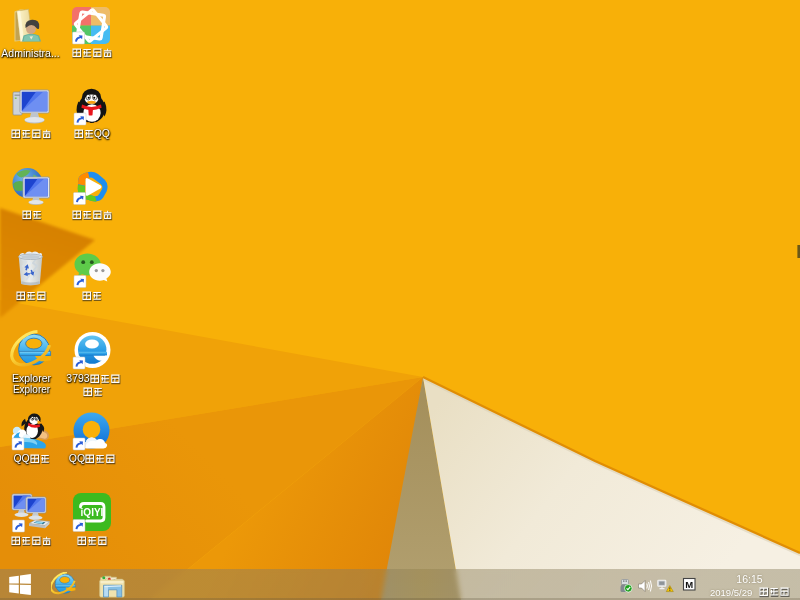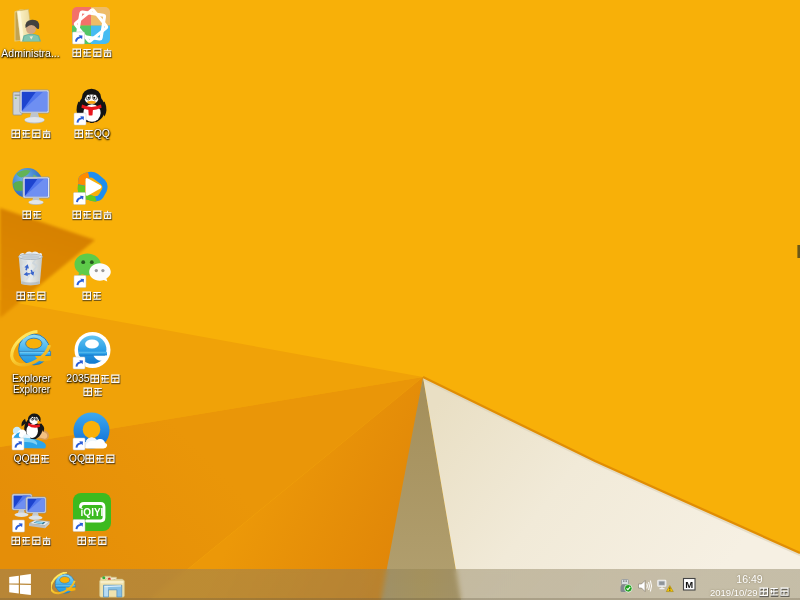--- a/index.html
+++ b/index.html
@@ -325,21 +325,21 @@
       <circle cx="18.5" cy="18" r="18" fill="#fff"></circle>
       <circle cx="18.2" cy="17.6" r="14.2" fill="url(#e45)"></circle>
       <path d="M4.8,19.8 L33,19.8 L33,23.5 L4.8,23.5 Z" fill="url(#e45)"></path>
       <ellipse cx="18" cy="12" rx="6.9" ry="4.6" fill="#fff"></ellipse>
       <path d="M19.5,23.7 Q22.3,28.6 27.3,28.7 L33.2,27.5 L33.2,23.7 Z" fill="#fff"></path>
       <g transform="translate(-1,25)">
         <rect x="0" y="0" width="12" height="12" rx="1" fill="#fff" stroke="#c5c5c5" stroke-width="0.5"></rect>
         <path d="M2.5,9.5 C2.8,6.5 4.5,4.8 7.2,4.6 L6.2,3.2 L10,3.4 L9.6,7.2 L8.4,5.9 C6.2,6.2 4.8,7.3 4.4,9.8 Z" fill="#2a5dd8"></path>
       </g>
     </svg>
-    <div style="position:absolute;left:66.3px;top:372.0px;font-size:10.5px;color:#fff;text-shadow:0 1px 2px rgba(0,0,0,.95),0 0 2px rgba(0,0,0,.6),1px 1px 1px rgba(0,0,0,.7);white-space:nowrap">2035</div>
+    <div style="position:absolute;left:66.3px;top:372.0px;font-size:10.5px;color:#fff;text-shadow:0 1px 2px rgba(0,0,0,.95),0 0 2px rgba(0,0,0,.6),1px 1px 1px rgba(0,0,0,.7);white-space:nowrap">3793</div>
     <svg style="position:absolute;left:89.6px;top:373.5px;overflow:visible" width="34" height="14">
       <g transform="translate(0.00,0) scale(9.5)">
         <path d="M.10,.12 H.90 V.90 H.10 Z M.50,.12 V.90 M.10,.51 H.90" fill="none" stroke="rgba(33,33,33,0.60)" stroke-width="0.200" transform="translate(0.053,0.089)"></path>
         <path d="M.10,.12 H.90 V.90 H.10 Z M.50,.12 V.90 M.10,.51 H.90" fill="none" stroke="#fff" stroke-width="0.111"></path>
       </g>
       <g transform="translate(10.30,0) scale(9.5)">
         <path d="M.10,.16 H.90 M.10,.50 H.90 M.10,.86 H.90 M.48,.16 V.86 M.22,.30 V.70" fill="none" stroke="rgba(33,33,33,0.60)" stroke-width="0.200" transform="translate(0.053,0.089)"></path>
         <path d="M.10,.16 H.90 M.10,.50 H.90 M.10,.86 H.90 M.48,.16 V.86 M.22,.30 V.70" fill="none" stroke="#fff" stroke-width="0.111"></path>
       </g>
       <g transform="translate(20.60,0) scale(9.5)">
@@ -561,22 +561,22 @@
         <path d="M659.5,588.6 L664.5,588.6 M662,586.2 L662,588.6" stroke="#f2f2f2" stroke-width="1.1"></path>
         <path d="M666.3,591.6 L669.8,585.6 L673.3,591.6 Z" fill="#f7c700" stroke="#9a7a00" stroke-width="0.5"></path>
         <rect x="669.4" y="587.4" width="0.9" height="2.1" fill="#333"></rect>
         <rect x="669.4" y="590.0" width="0.9" height="0.9" fill="#333"></rect>
       </g>
       <g>
         <rect x="683.5" y="578.5" width="11.5" height="11.5" fill="#fff" stroke="#444" stroke-width="1.1"></rect>
         <text x="689.3" y="587.8" text-anchor="middle" font-family="Liberation Sans, sans-serif" font-size="9.5" font-weight="bold" fill="#111">M</text>
       </g>
     </svg>
-    <div style="position:absolute;left:749.5px;top:572.6px;transform:translateX(-50%);font-size:10.5px;color:#fff;text-shadow:0 0 2px rgba(90,75,40,.55)">16:49</div>
-    <div style="position:absolute;left:710px;top:586.6px;font-size:9.5px;color:#fff;text-shadow:0 0 2px rgba(90,75,40,.55)">2019/10/29</div>
+    <div style="position:absolute;left:749.5px;top:572.6px;transform:translateX(-50%);font-size:10.5px;color:#fff;text-shadow:0 0 2px rgba(90,75,40,.55)">16:15</div>
+    <div style="position:absolute;left:710px;top:586.6px;font-size:9.5px;color:#fff;text-shadow:0 0 2px rgba(90,75,40,.55)">2019/5/29</div>
     <svg style="position:absolute;left:758.5px;top:587.0px;overflow:visible" width="32" height="12">
       <g transform="translate(0.00,0) scale(9.4)">
         <path d="M.10,.12 H.90 V.90 H.10 Z M.50,.12 V.90 M.10,.51 H.90" fill="none" stroke="rgba(33,33,33,0.60)" stroke-width="0.202" transform="translate(0.053,0.090)"></path>
         <path d="M.10,.12 H.90 V.90 H.10 Z M.50,.12 V.90 M.10,.51 H.90" fill="none" stroke="#fff" stroke-width="0.112"></path>
       </g>
       <g transform="translate(10.40,0) scale(9.4)">
         <path d="M.10,.16 H.90 M.10,.50 H.90 M.10,.86 H.90 M.48,.16 V.86 M.22,.30 V.70" fill="none" stroke="rgba(33,33,33,0.60)" stroke-width="0.202" transform="translate(0.053,0.090)"></path>
         <path d="M.10,.16 H.90 M.10,.50 H.90 M.10,.86 H.90 M.48,.16 V.86 M.22,.30 V.70" fill="none" stroke="#fff" stroke-width="0.112"></path>
       </g>
       <g transform="translate(20.80,0) scale(9.4)">

